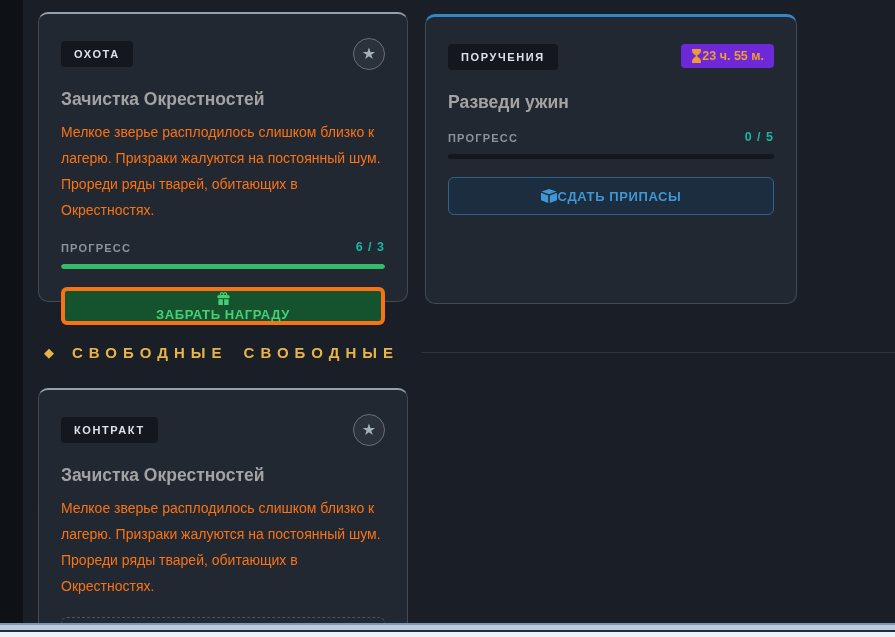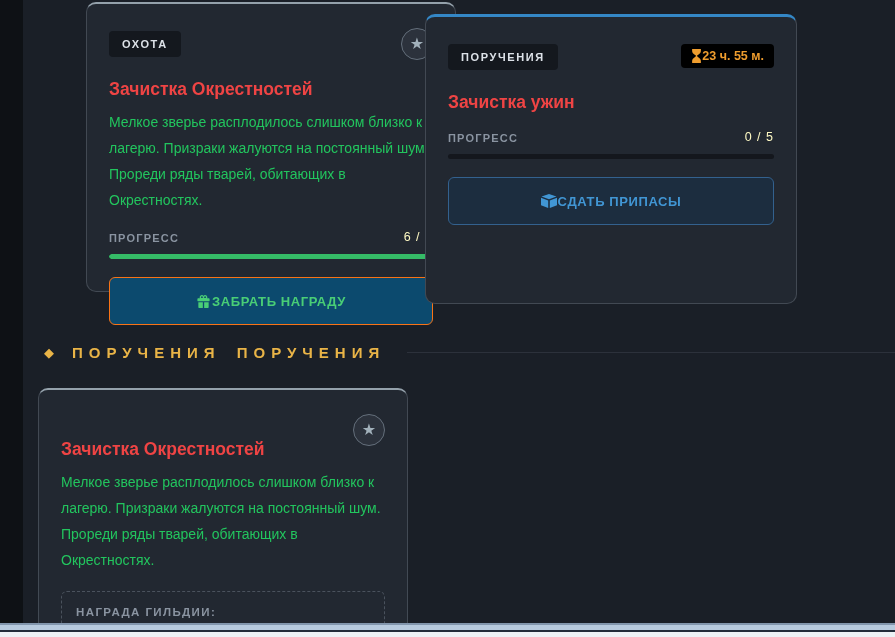--- a/index.html
+++ b/index.html
@@ -10,61 +10,61 @@
   .left-strip { position:absolute; left:0; top:0; width:23px; height:637px; background:#0e1115; }
 
   
   .card {
     position:absolute; background:#222831; border-radius:10px;
     border:1px solid rgba(150,162,174,0.28);
     border-top:2px solid #94a1ab;
     padding:27px 22px 22px 22px;
   }
   .card.accent-top { border-top:3px solid #3487c6; }
-  .card-hunt   { left:38px;  top:2px;  width:370px; height:290px;margin-left:48px; }
+  .card-hunt   { left:38px;  top:12px;  width:370px; height:290px; }
   .card-supply { left:425px; top:14px;  width:372px; height:290px; }
   .card-contract { left:38px; top:388px; width:370px; height:300px; }
 
   .card-toprow { display:flex; justify-content:space-between; align-items:flex-start; }
 
   .badge {
     display:inline-block; background:#14181e; color:#dde2e8;
     font-size:11px; font-weight:bold; letter-spacing:1.6px;
     padding:7px 13px; border-radius:4px;
   }
 
   .fav-btn {
     position:absolute; top:24px; right:22px; width:32px; height:32px;
     border-radius:50%; background:#2c323c; border:1.5px solid #646f7b;
     display:flex; align-items:center; justify-content:center; cursor:pointer;
   }
   .fav-btn .star-glyph { color:#a2b1bb; font-size:16px; line-height:1; padding-bottom:1px; }
 
   .timer-badge {
     display:flex; align-items:center; 
-    background:#000000; border-radius:4px; padding:5px 10px;
+    background:#6d28d9; border-radius:4px; padding:5px 10px;
     color:#ef9d2e; font-size:12.5px; font-weight:bold;
   }
 
-  .card-title { margin-top:22px; color:#ef4444; font-size:17.5px; font-weight:bold; }
-  .card-desc  { margin-top:9px; color:#22c55e; font-size:14px; line-height:26px; }
+  .card-title { margin-top:22px; color:#a3a3a3; font-size:17.5px; font-weight:bold; }
+  .card-desc  { margin-top:9px; color:#f97316; font-size:14px; line-height:26px; }
 
   .progress-row { margin-top:17px; display:flex; justify-content:space-between; align-items:flex-end; }
   .progress-label { color:#8a94a1; font-size:11px; font-weight:bold; letter-spacing:1.2px; }
-  .progress-value { color:#fef9c3; font-size:12.5px; font-weight:normal; letter-spacing:1px; }
+  .progress-value { color:#14b8a6; font-size:12.5px; font-weight:bold; letter-spacing:1px; }
   .progress-track { margin-top:10px; height:5px; border-radius:3px; background:#14171d; overflow:hidden; }
   .progress-fill  { height:100%; border-radius:3px; background:#35bb67; }
 
   .action-btn {
-    margin-top:18px; width:100%; height:48px; border-radius:6px;
+    margin-top:18px; width:100%; height:38px; border-radius:6px;
     display:flex; align-items:center; justify-content:center; gap:1px;
     font-family:"Liberation Sans", sans-serif;
     font-size:13px; font-weight:bold; letter-spacing:0.6px; cursor:pointer;
   }
-  .btn-green { background:#0c4a6e; border:1px solid #f97316; color:#49ce76; }
+  .btn-green { background:#14532d; border:4px solid #f97316; color:#49ce76;flex-direction:column; }
   .btn-blue  { background:#1c2d3f; border:1px solid #33618e; color:#4196d4; }
   .action-btn svg { flex:0 0 auto; }
 
   
   .section-header {
     position:absolute; left:44px; top:344px; right:0;
     display:flex; align-items:center;
   }
   .section-bullet { color:#e9b447; font-size:13px; margin-right:18px; }
   .section-title  { color:#e9b447; font-size:15px; font-weight:bold; letter-spacing:6px; word-spacing:6px; white-space:nowrap; }
@@ -118,43 +118,46 @@
   <div class="card card-supply accent-top">
     <div class="card-toprow">
       <span class="badge">ПОРУЧЕНИЯ</span>
       <span class="timer-badge">
         <svg width="11" height="14" viewBox="0 0 12 16" fill="#ef9d2e">
           <path d="M1 0h10v2.2c0 1.9-1.5 3.2-3 4.3L6.8 7.3c-.4.3-.4.8 0 1.1l1.2.9c1.5 1.1 3 2.4 3 4.3V16H1v-2.4c0-1.9 1.5-3.2 3-4.3l1.2-.9c.4-.3.4-.8 0-1.1L4 6.5C2.5 5.4 1 4.1 1 2.2V0z"></path>
         </svg>
         <span>23 ч. 55 м.</span>
       </span>
     </div>
-    <div class="card-title">Зачистка ужин</div>
+    <div class="card-title">Разведи ужин</div>
     <div class="progress-row">
       <span class="progress-label">ПРОГРЕСС</span>
       <span class="progress-value">0 / 5</span>
     </div>
     <div class="progress-track">
       <div class="progress-fill" style="width: 0%;"></div>
     </div>
     <div class="action-btn btn-blue">
       <svg width="16" height="14" viewBox="0 0 16 14" fill="#4196d4">
         <path d="M8 0 0.5 2.6 8 5.2l7.5-2.6L8 0zM0 3.8v7.4L7.2 14V6.4L0 3.8zm8.8 2.6V14L16 11.2V3.8L8.8 6.4z"></path>
       </svg>
       <span>СДАТЬ ПРИПАСЫ</span>
     </div>
   </div>
 
   <div class="section-header">
     <span class="section-bullet">◆</span>
-    <span class="section-title">ПОРУЧЕНИЯ ПОРУЧЕНИЯ</span>
+    <span class="section-title">СВОБОДНЫЕ СВОБОДНЫЕ</span>
     <span class="section-line"></span>
   </div>
 
   <div class="card card-contract">
+    <div class="card-toprow">
+      <span class="badge">КОНТРАКТ</span>
+    </div>
     <div class="fav-btn">
       <span class="star-glyph">★</span>
     </div>
     <div class="card-title">Зачистка Окрестностей</div>
     <div class="card-desc">Мелкое зверье расплодилось слишком близко к лагерю. Призраки жалуются на постоянный шум. Прореди ряды тварей, обитающих в Окрестностях.</div>
     <div class="rewards-box">
       <div class="rewards-label">НАГРАДА ГИЛЬДИИ:</div>
 
     </div>
   </div>

